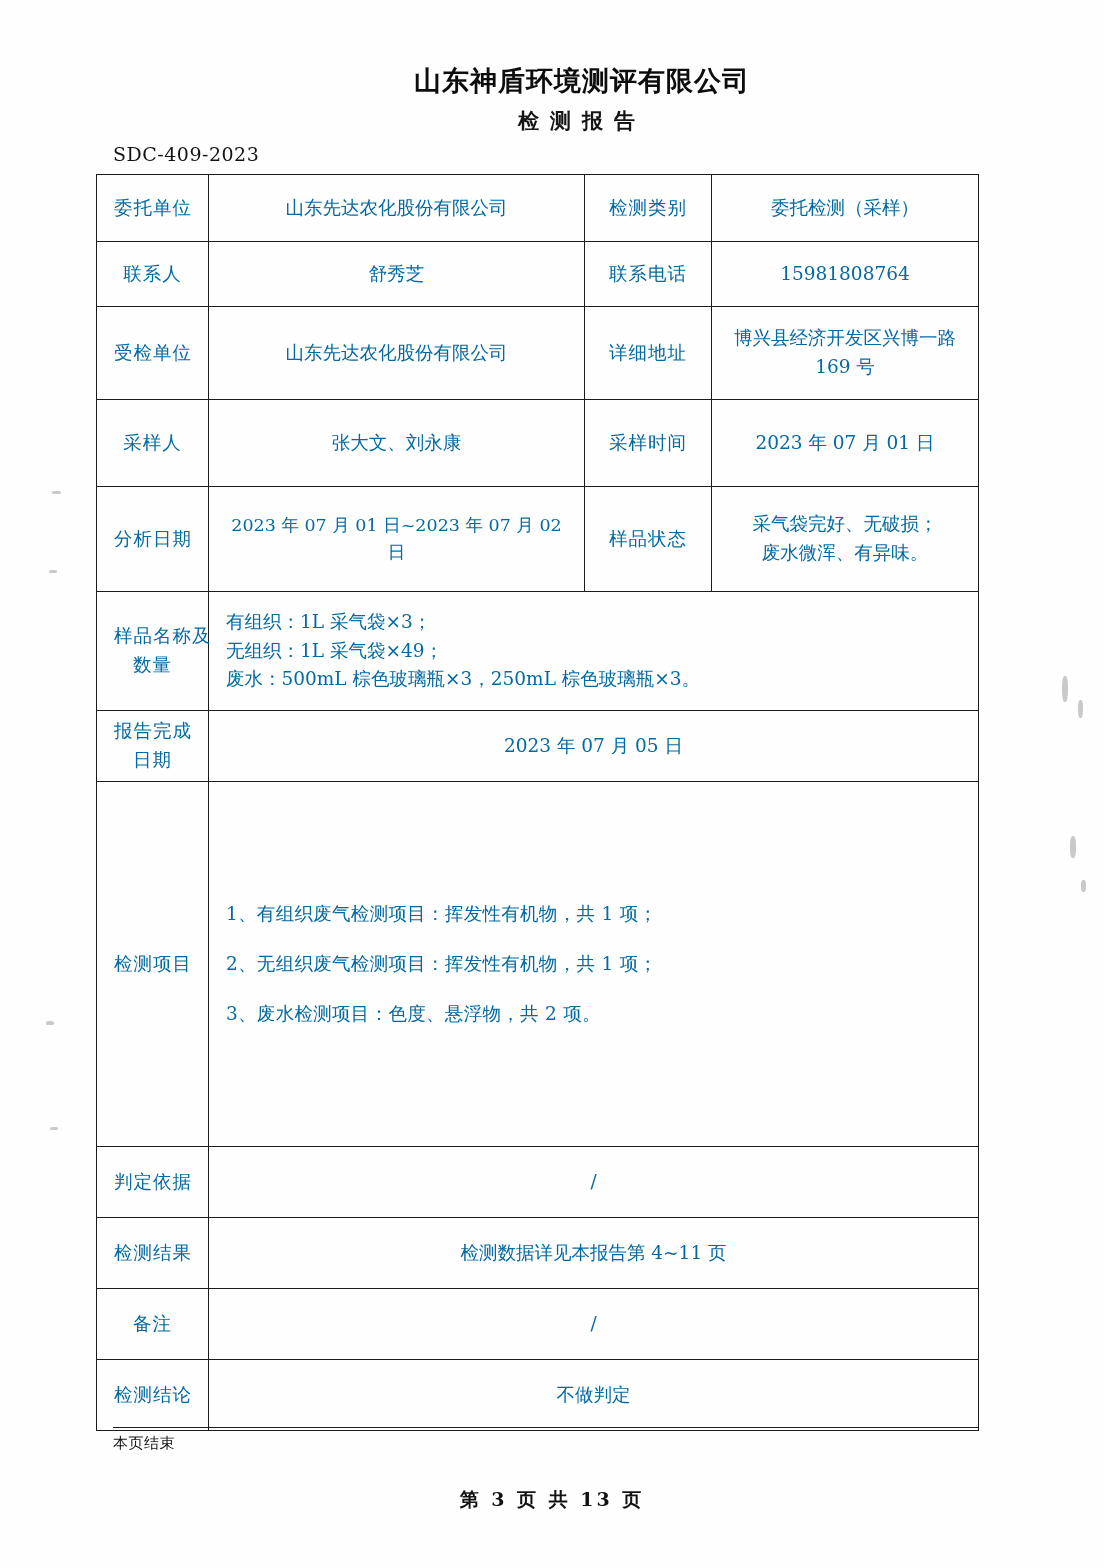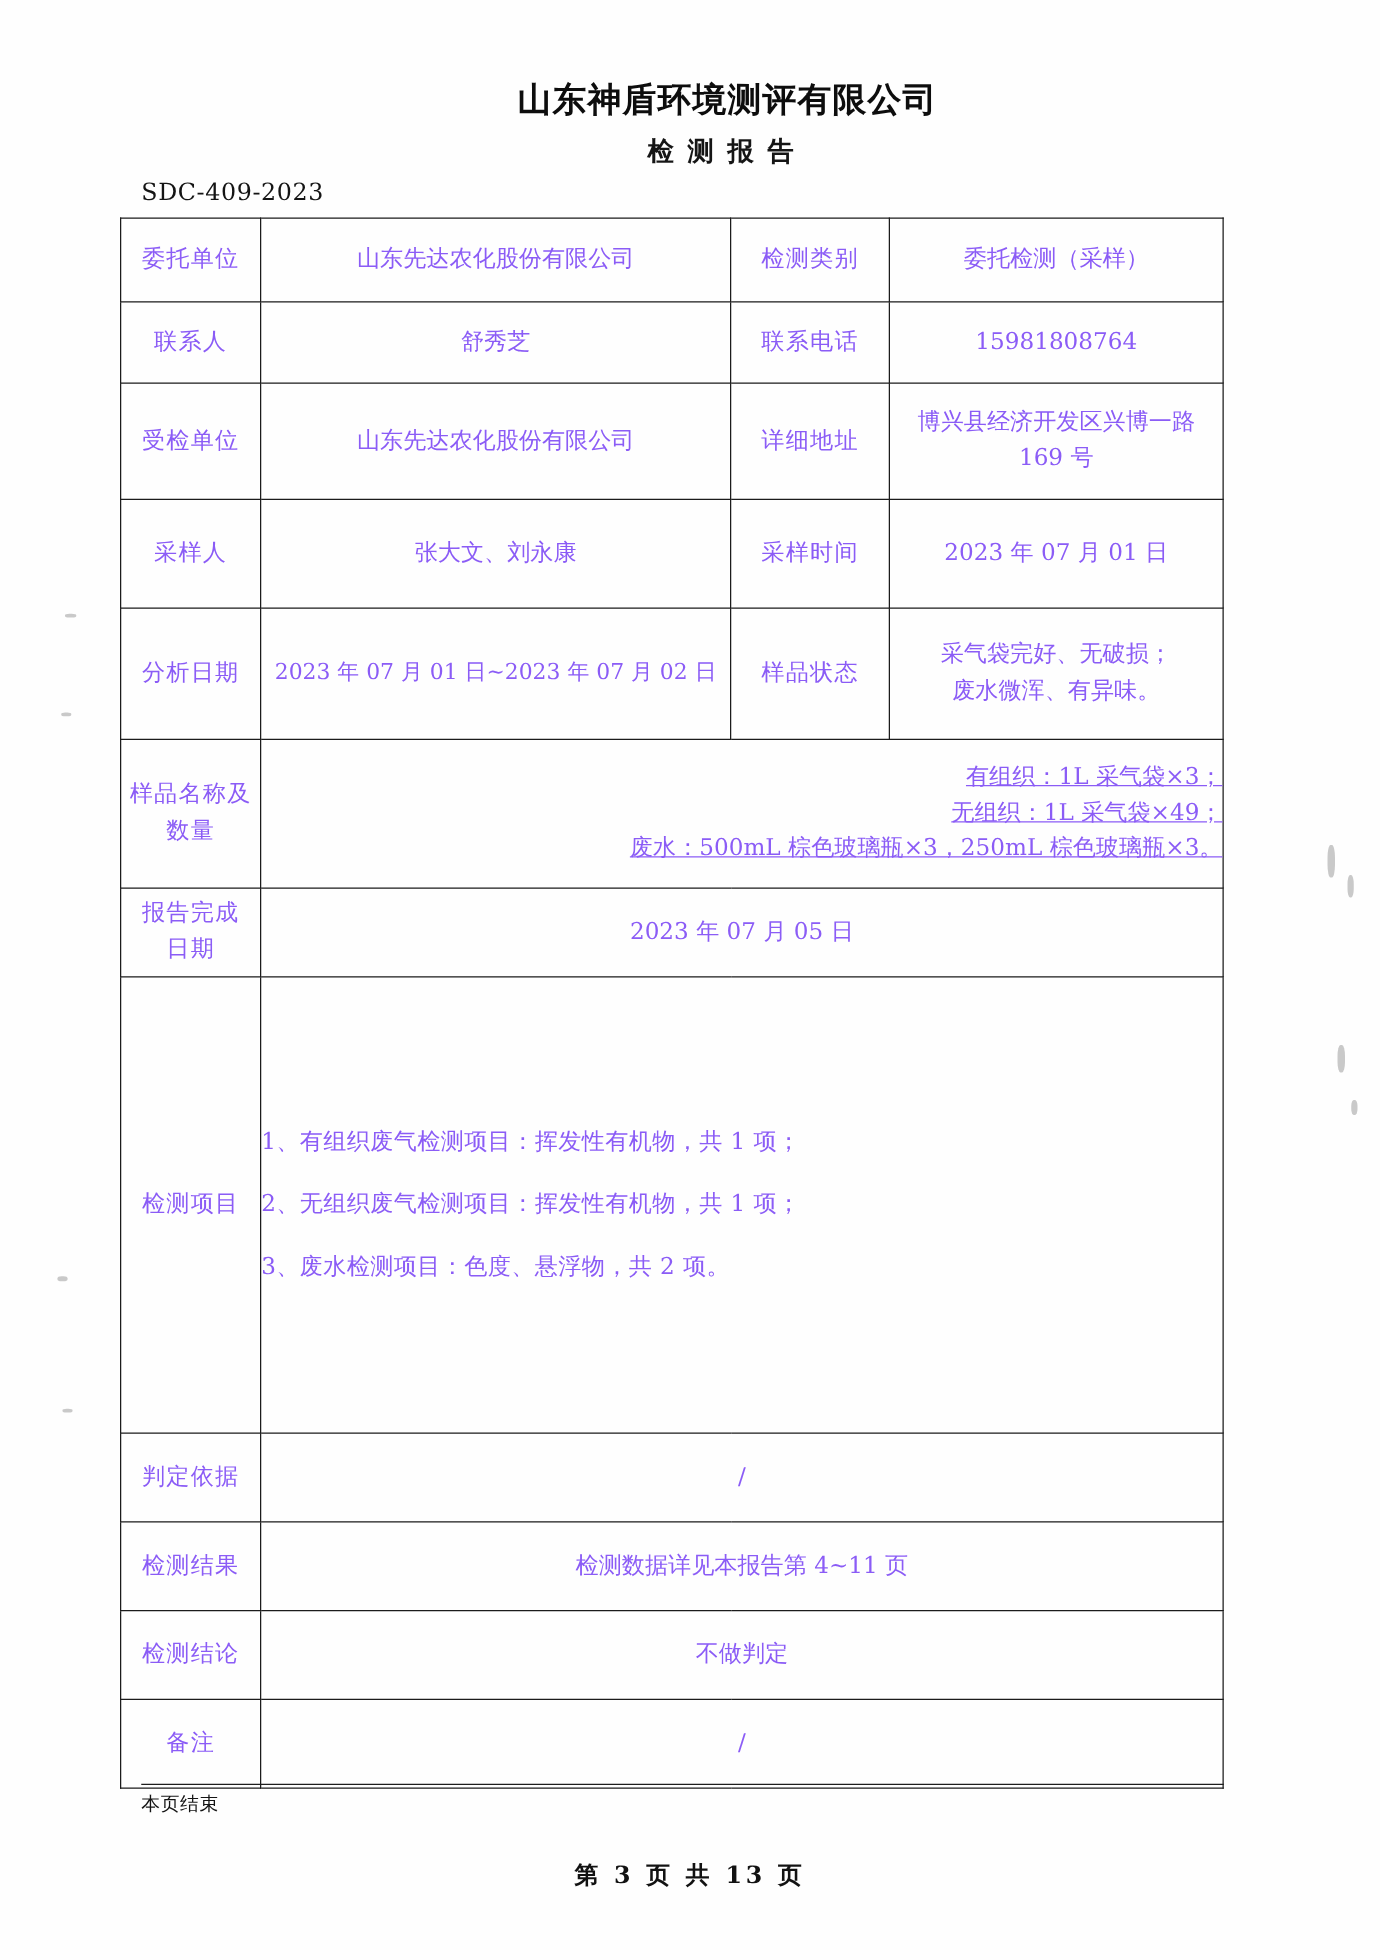--- a/index.html
+++ b/index.html
@@ -64,25 +64,25 @@
   .tbl {
     position: absolute;
     left: 96px;
     top: 174px;
     width: 882px;
     border-collapse: collapse;
     table-layout: fixed;
   }
   .tbl td {
     border: 1.3px solid #1b1b1b;
-    padding: 4px 0;
+    padding: 4px 17px;
     font-size: 18.5px;
     line-height: 1.55;
     vertical-align: middle;
-    color: #8b5cf6;
+    color: #0369a1;
   }
   .lbl {
     text-align: center;
     letter-spacing: 1px;
     white-space: nowrap;
   }
   .ctr { text-align: center; margin-left: 16px; }
   .lft { text-align: left; padding-left: 12px; }
 
   .c1 { width: 112px; }
@@ -109,21 +109,21 @@
     margin: 0 0 22px 0;
     font-size: 18.5px;
     line-height: 1.5;
     letter-spacing: 0.3px;
   }
   .items-cell p:last-child { margin-bottom: 0; }
 
   .multi { line-height: 1.62; }
   .multi span { display: block; }
 
-  .samp-lines { text-align: right; line-height: 1.72; text-decoration: underline; }
+  .samp-lines { text-align: left; line-height: 1.72; }
   .samp-lines span { display: block; }
 
   
   .foot-rule {
     position: absolute;
     left: 113px;
     top: 1427px;
     width: 866px;
     height: 0;
     border-top: 1.5px solid #1d1d1d;
@@ -258,27 +258,27 @@
         <td class="lbl">判定依据</td>
         <td class="lft" colspan="3">/</td>
       </tr>
 
       <tr class="r-small">
         <td class="lbl">检测结果</td>
         <td class="lft" colspan="3">检测数据详见本报告第 4~11 页</td>
       </tr>
 
       <tr class="r-small">
+        <td class="lbl">备注</td>
+        <td class="lft" colspan="3">/</td>
+      </tr>
+
+      <tr class="r-small">
         <td class="lbl">检测结论</td>
         <td class="lft" colspan="3">不做判定</td>
-      </tr>
-
-      <tr class="r-small">
-        <td class="lbl">备注</td>
-        <td class="lft" colspan="3">/</td>
       </tr>
 
     </tbody>
   </table>
 
   <div class="foot-rule"></div>
   <div class="foot-end">本页结束</div>
   <div class="pager">第 3 页 共 13 页</div>
 
 </div>

